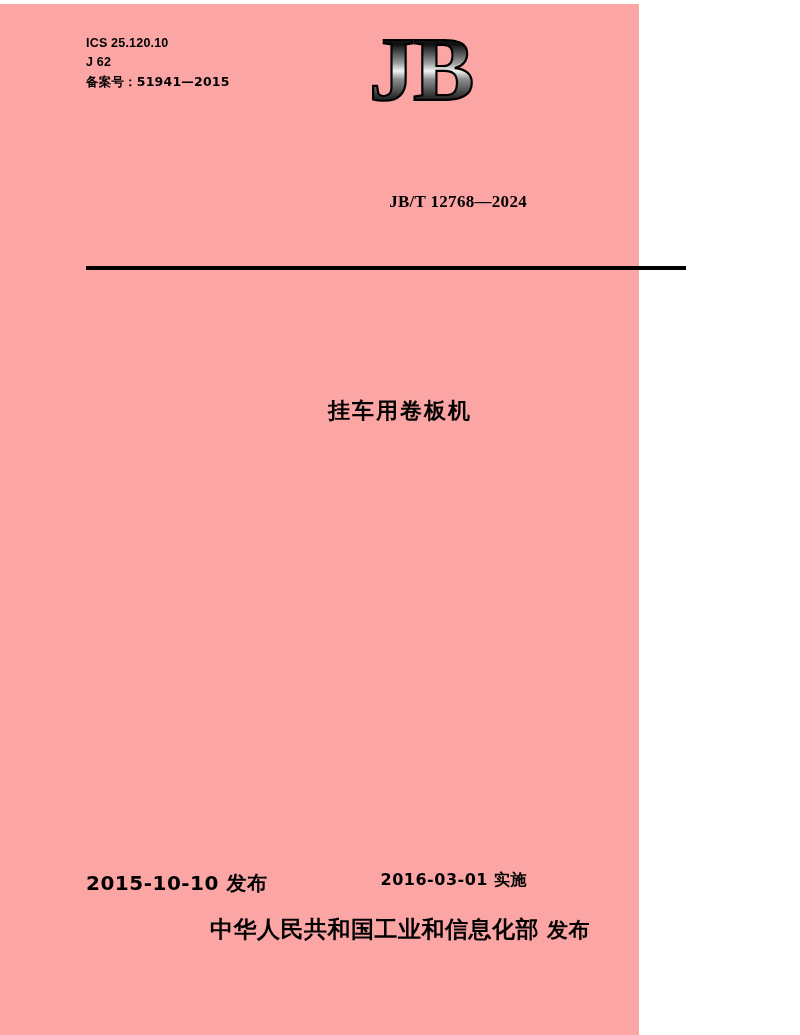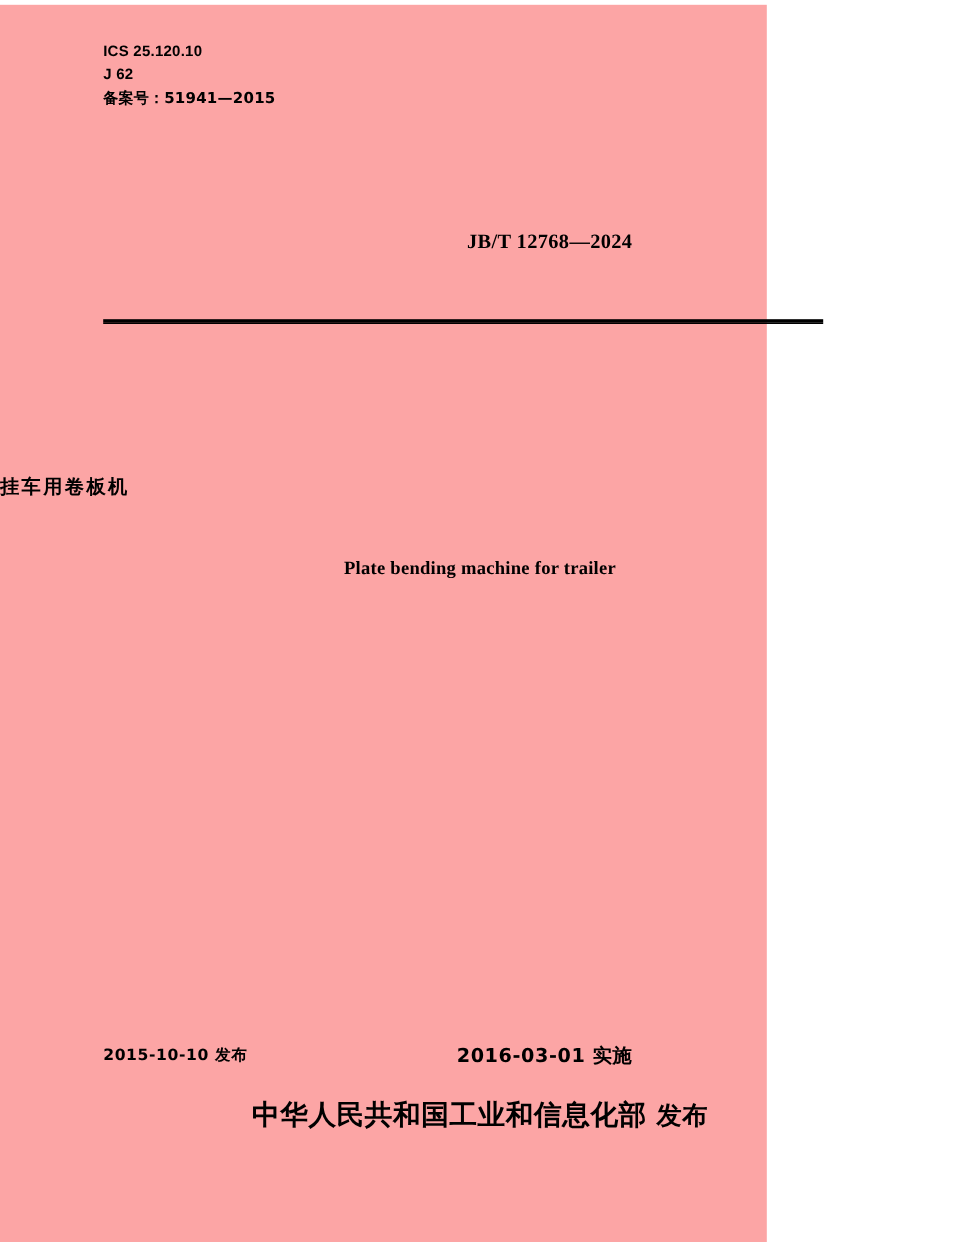--- a/index.html
+++ b/index.html
@@ -95,24 +95,24 @@
     height: 1px;
     background: #000;
   }
 
   
   .doc-title-cn {
     position: absolute;
     left: 0;
     top: 392px;
     width: 800px;
-    text-align: left;
+    text-align: center;
     font-family: Liberation Serif, serif;
     font-weight: bold;
-    font-size: 16px;
+    font-size: 22px;
     letter-spacing: 2px;
   }
   .doc-title-en {
     position: absolute;
     left: 0;
     top: 461px;
     width: 800px;
     text-align: center;
     font-family: "Liberation Serif", serif;
     font-weight: bold;
@@ -120,21 +120,21 @@
     letter-spacing: 0.2px;
   }
 
   
   .date-issue {
     position: absolute;
     left: 86px;
     top: 866px;
     font-family: "DejaVu Sans", sans-serif;
     font-weight: bold;
-    font-size: 13px;
+    font-size: 20px;
     letter-spacing: 0.5px;
     white-space: nowrap;
   }
   .date-effective {
     position: absolute;
     right: 112px;
     top: 866px;
     font-family: "DejaVu Sans", sans-serif;
     font-weight: bold;
     font-size: 16px;
@@ -169,29 +169,44 @@
 <body>
 
 <div class="page">
 
   <div class="ics-block">
     <div>ICS 25.120.10</div>
     <div>J 62</div>
     <div class="ics-cn">备案号：51941—2015</div>
   </div>
 
+  <div class="jb-logo">
+    <svg width="160" height="86" viewBox="0 0 160 86" xmlns="http://www.w3.org/2000/svg">
+      <defs>
+        <linearGradient id="gjb" x1="0" y1="0" x2="0" y2="1">
+          <stop offset="0%" stop-color="#1a1a1a"></stop>
+          <stop offset="26%" stop-color="#111111"></stop>
+          <stop offset="44%" stop-color="#9a9a9a"></stop>
+          <stop offset="52%" stop-color="#f2f2f2"></stop>
+          <stop offset="60%" stop-color="#8e8e8e"></stop>
+          <stop offset="78%" stop-color="#2a2a2a"></stop>
+          <stop offset="100%" stop-color="#000000"></stop>
+        </linearGradient>
+      </defs>
+      <text x="2" y="74" font-family="Liberation Serif, serif" font-size="92" font-weight="bold" fill="url(#gjb)" stroke="#000000" stroke-width="2.2" letter-spacing="-2">JB</text>
+    </svg>
+  </div>
 
 
   <div class="std-number">JB/T 12768—2024</div>
 
   <div class="rule-top"></div>
   <div class="rule-bottom"></div>
 
   <div class="doc-title-cn">挂车用卷板机</div>
-  <div class="doc-title-en">Plate bending machine for trailer</div>
 
   <div class="date-issue">2015-10-10 发布</div>
   <div class="date-effective">2016-03-01 实施</div>
 
   <div class="publisher">
     <span class="pub-name">中华人民共和国工业和信息化部</span><span class="pub-verb">发布</span>
   </div>
 
 </div>
 

